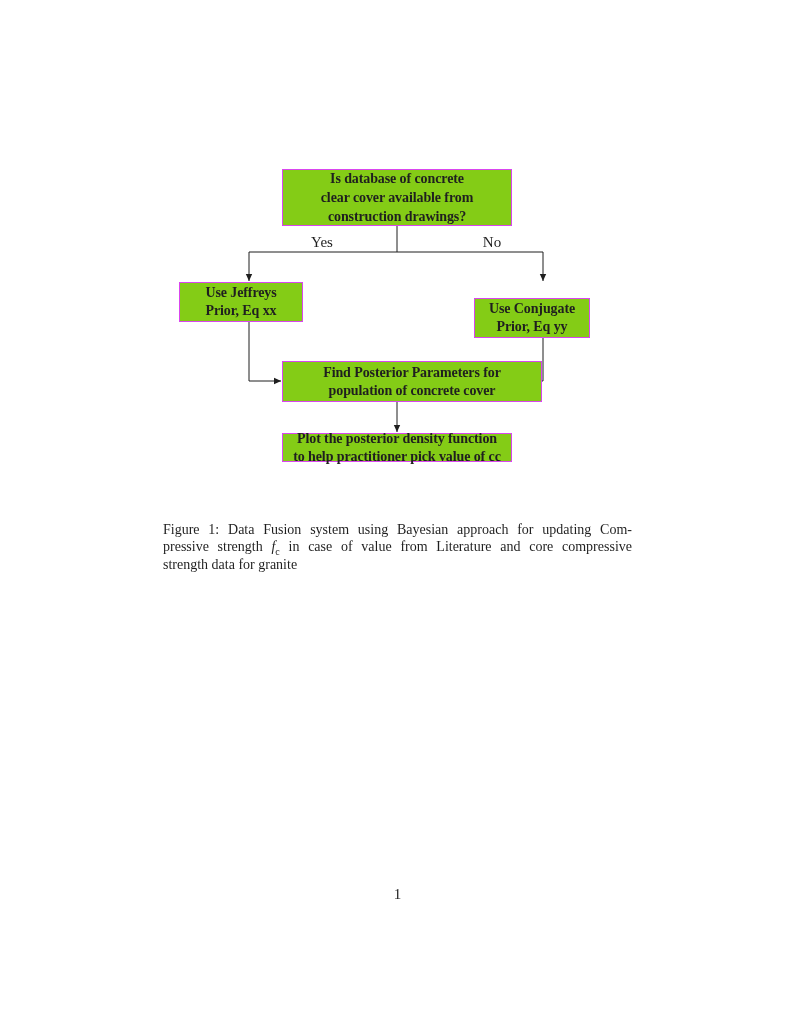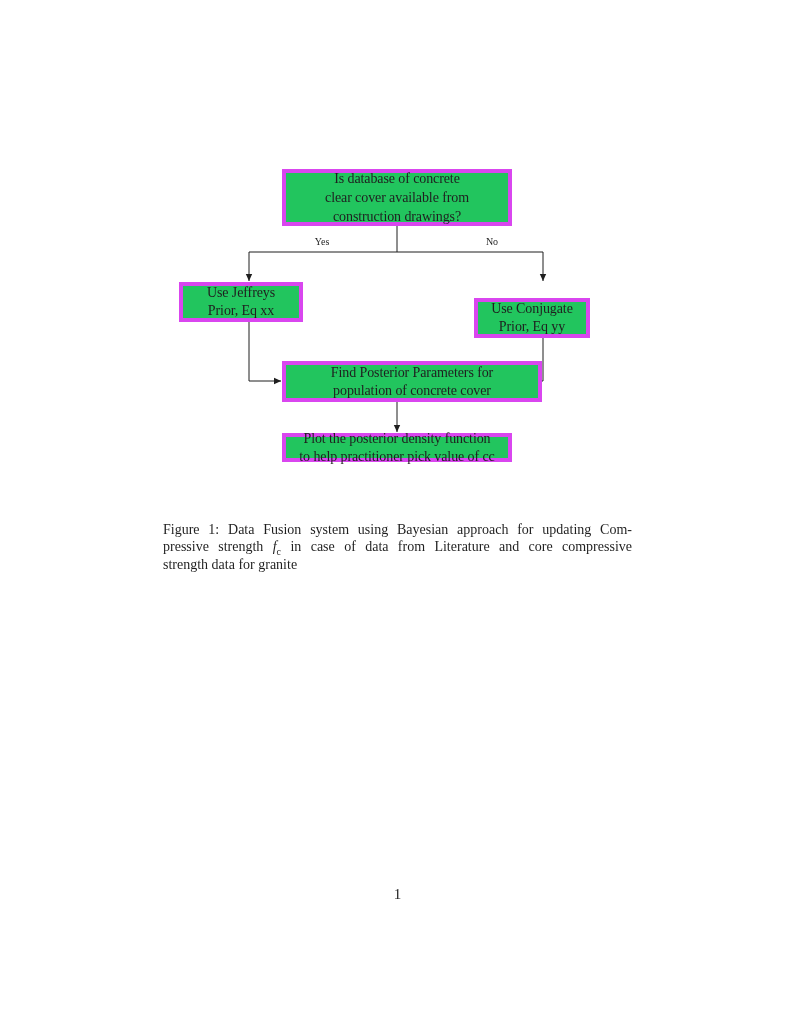--- a/index.html
+++ b/index.html
@@ -19,43 +19,44 @@
   .connectors {
     position: absolute;
     left: 0;
     top: 0;
     width: 794px;
     height: 1028px;
   }
   .node {
     position: absolute;
     box-sizing: border-box;
-    border: 4px solid #d946ef;
-    background: #22c55e;
+    border: 1px solid #d946ef;
+    background: #84cc16;
     display: flex;
     align-items: center;
     justify-content: center;
+    font-weight: bold;
   }
   .node-text {
     white-space: pre;
     text-align: center;
     font-size: 14px;
     line-height: 18px;
     letter-spacing: -0.1px;
   }
   #node-question { left: 282px; top: 169px; width: 230px; height: 57px; }
   #node-question .node-text { line-height: 19px; }
   #node-jeffreys  { left: 179px; top: 282px; width: 124px; height: 40px; }
   #node-conjugate { left: 474px; top: 298px; width: 116px; height: 40px; }
   #node-posterior { left: 282px; top: 361px; width: 260px; height: 41px; }
   #node-plot      { left: 282px; top: 433px; width: 230px; height: 29px; }
   .edge-label {
     position: absolute;
     transform: translateX(-50%);
-    font-size: 10px;
+    font-size: 15px;
     line-height: 16px;
   }
   #label-yes { left: 322px; top: 234px; }
   #label-no  { left: 492px; top: 234px; }
   .caption {
     position: absolute;
     left: 163px;
     top: 493px;
     width: 469px;
     font-size: 14px;
@@ -131,19 +132,19 @@
 population of concrete cover</div>
   </div>
 
   <div class="node" id="node-plot">
     <div class="node-text">Plot the posterior density function
 to help practitioner pick value of cc</div>
   </div>
 
   <div class="caption">
     <div class="cap-line stretch">Figure 1: Data Fusion system using Bayesian approach for updating Com-</div>
-    <div class="cap-line stretch"><span>pressive strength </span><i>f</i><sub>c</sub><span> in case of data from Literature and core compressive</span></div>
+    <div class="cap-line stretch"><span>pressive strength </span><i>f</i><sub>c</sub><span> in case of value from Literature and core compressive</span></div>
     <div class="cap-line">strength data for granite</div>
   </div>
 
   <div class="page-number">1</div>
 
 </div>
 
 </body></html>

